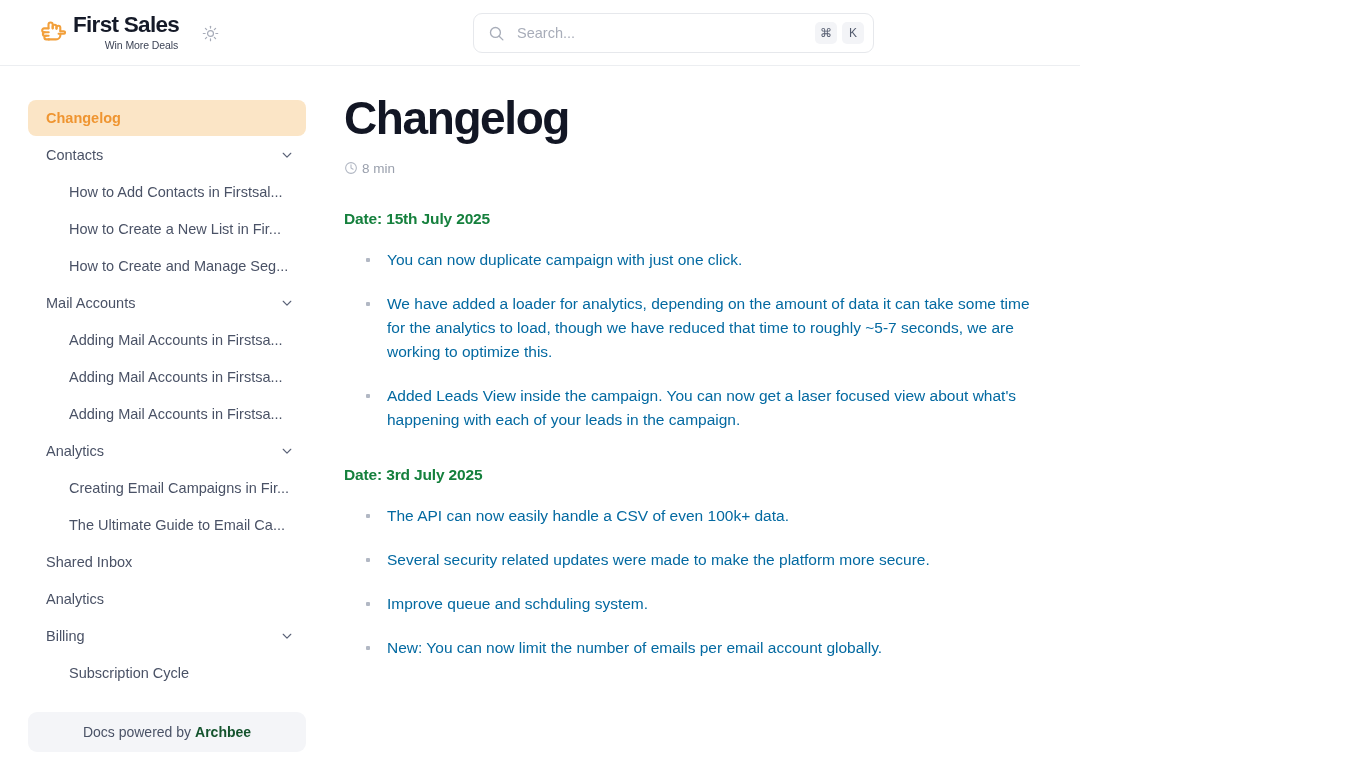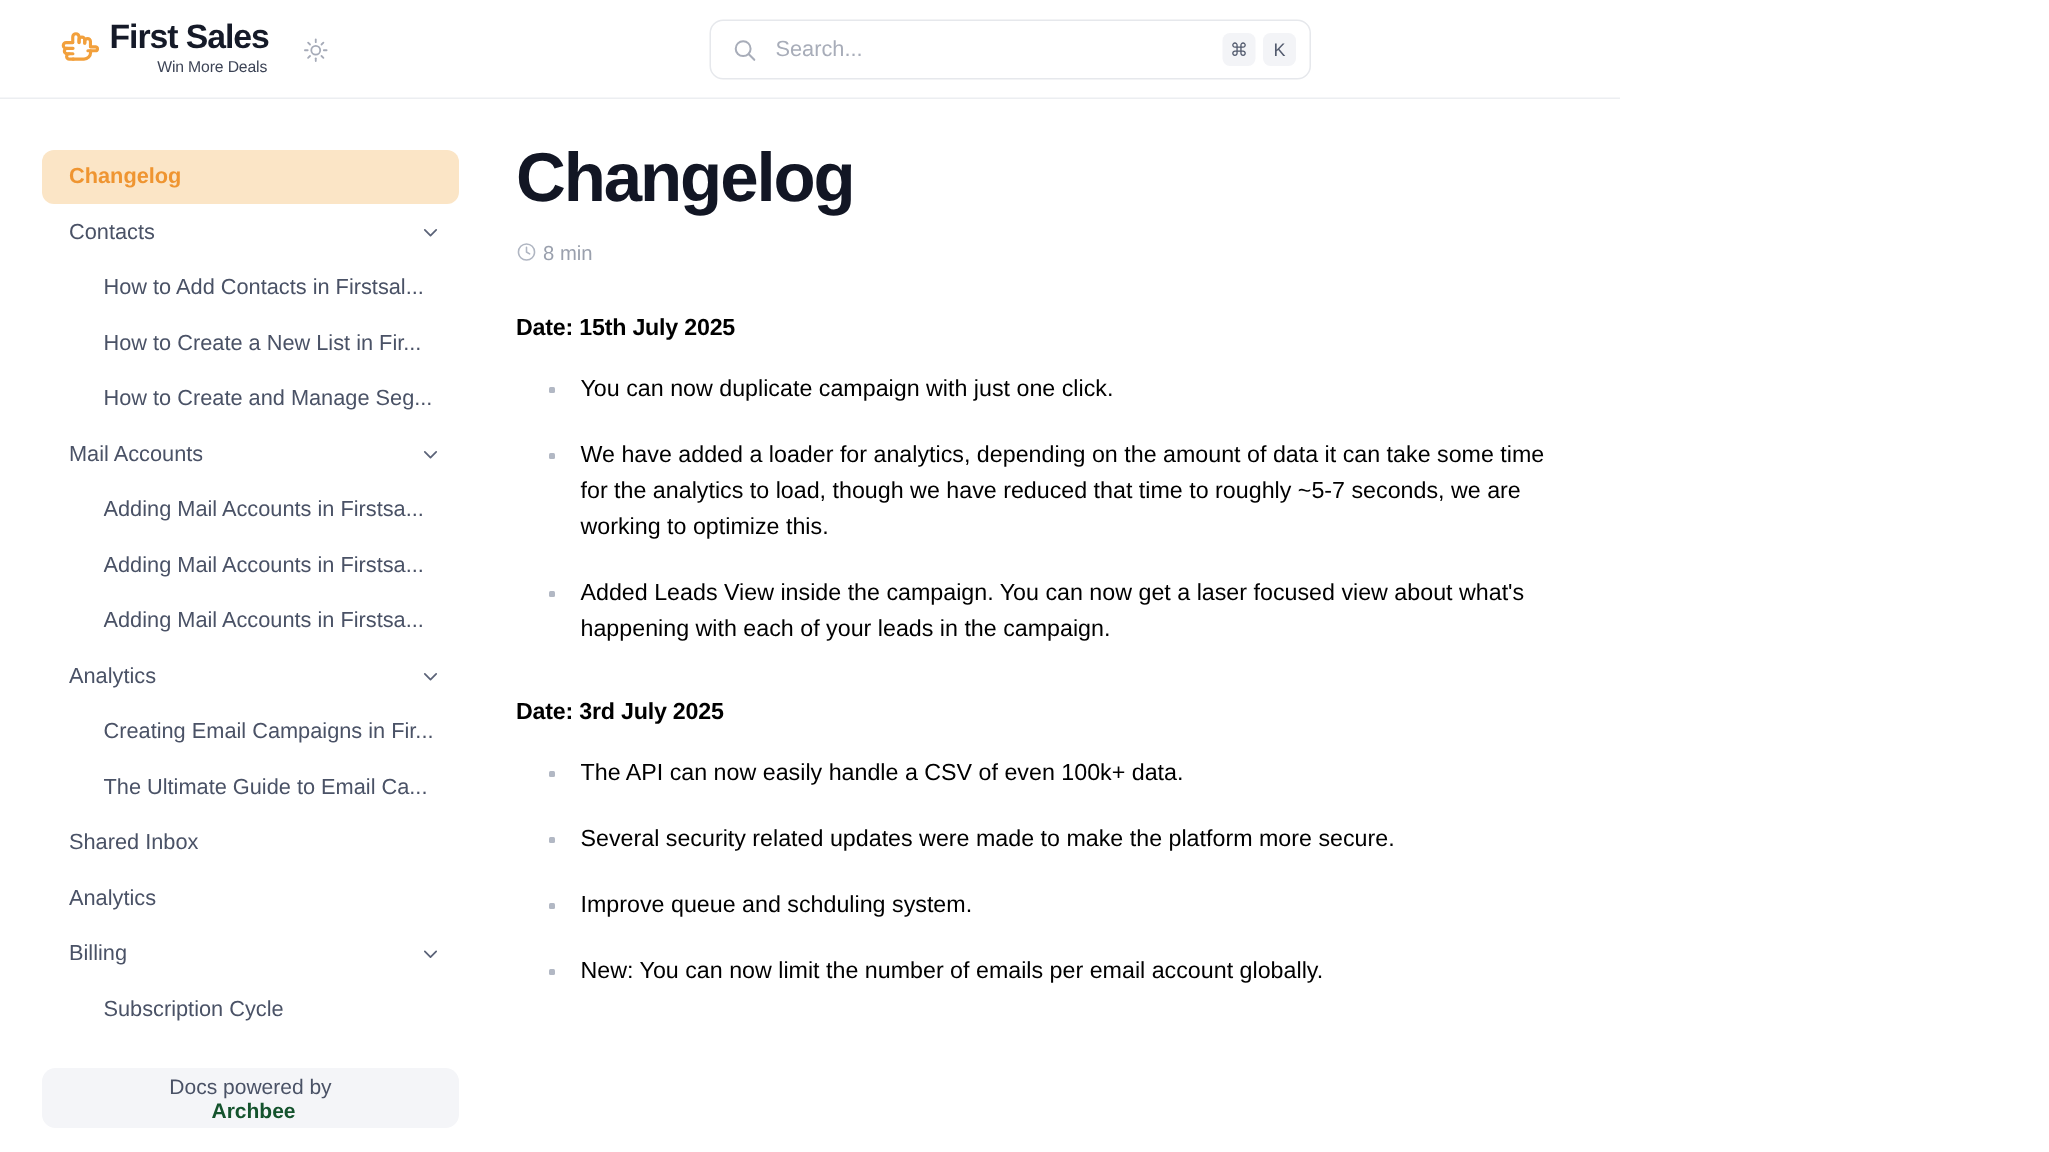--- a/index.html
+++ b/index.html
@@ -100,51 +100,50 @@
   .nav-item.child .label { color: #4a5266; }
   .chev { flex: 0 0 14px; margin-left: 8px; display: flex; }
 
   #sidebar-footer {
     position: absolute; left: 28px; bottom: 16px;
     width: 278px; height: 40px;
     background: #f4f5f8; border-radius: 9px;
     display: flex; align-items: center; justify-content: center;
     font-size: 14px; color: #4a5266;
     cursor: pointer;
-    flex-direction: column;
   }
   #sidebar-footer b { color: #14532d; font-weight: 700; margin-left: 4px; }
 
   
   #main {
     position: absolute; left: 334px; top: 66px;
     width: 1032px; height: 702px;
     overflow: hidden;
     padding: 26px 0 0 10px;
   }
   #doc { width: 700px; }
   #page-title {
     font-size: 46px; font-weight: 700; letter-spacing: -1.4px;
     color: #121624; margin: 0 0 0 0; line-height: 1.15;
   }
   #read-time {
     display: flex; align-items: center; gap: 4px;
     margin-top: 16px; font-size: 13.5px; color: #9aa0ad;
   }
   .date-heading {
-    font-size: 15.5px; font-weight: 700; color: #000000;
+    font-size: 15.5px; font-weight: 700; color: #15803d;
     margin: 34px 0 0 0; letter-spacing: -0.15px;
   }
   .bullets { list-style: none; margin: 0; padding: 0; }
   .bullets li {
     position: relative;
     padding-left: 43px;
     margin-top: 20px;
     font-size: 15.5px; line-height: 24px;
-    color: #000000;
+    color: #0369a1;
     max-width: 690px;
   }
   .bullets li::before {
     content: ""; position: absolute;
     left: 22px; top: 10px;
     width: 4px; height: 4px; border-radius: 1px;
     background: #b2b8c4;
   }
 </style>
 </head>

